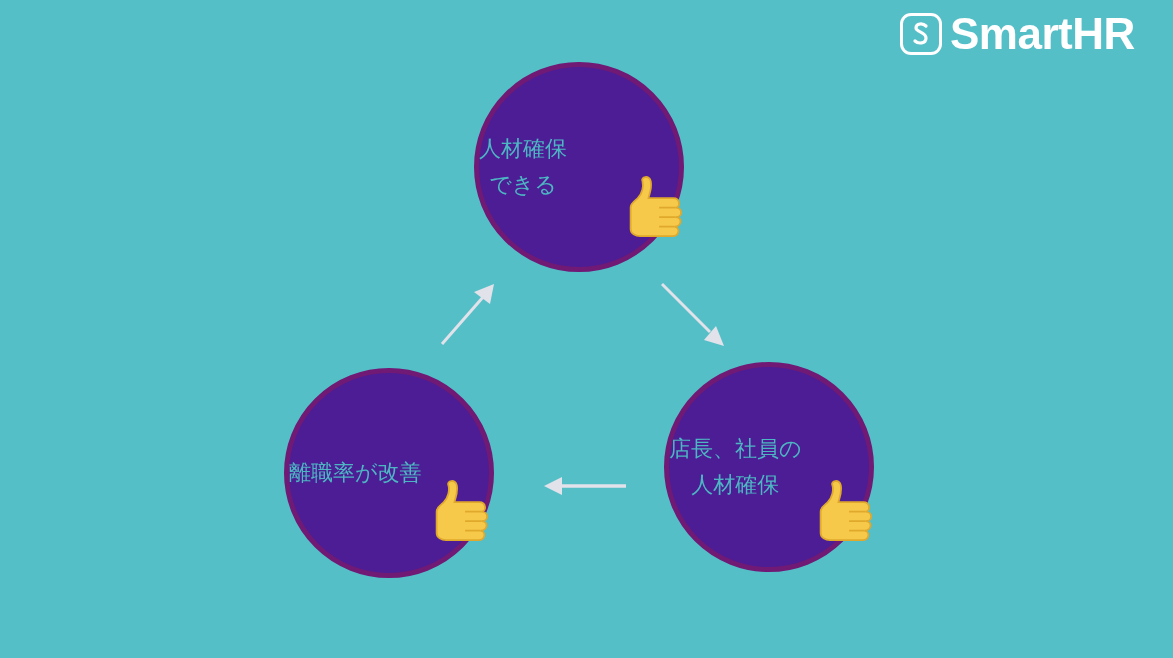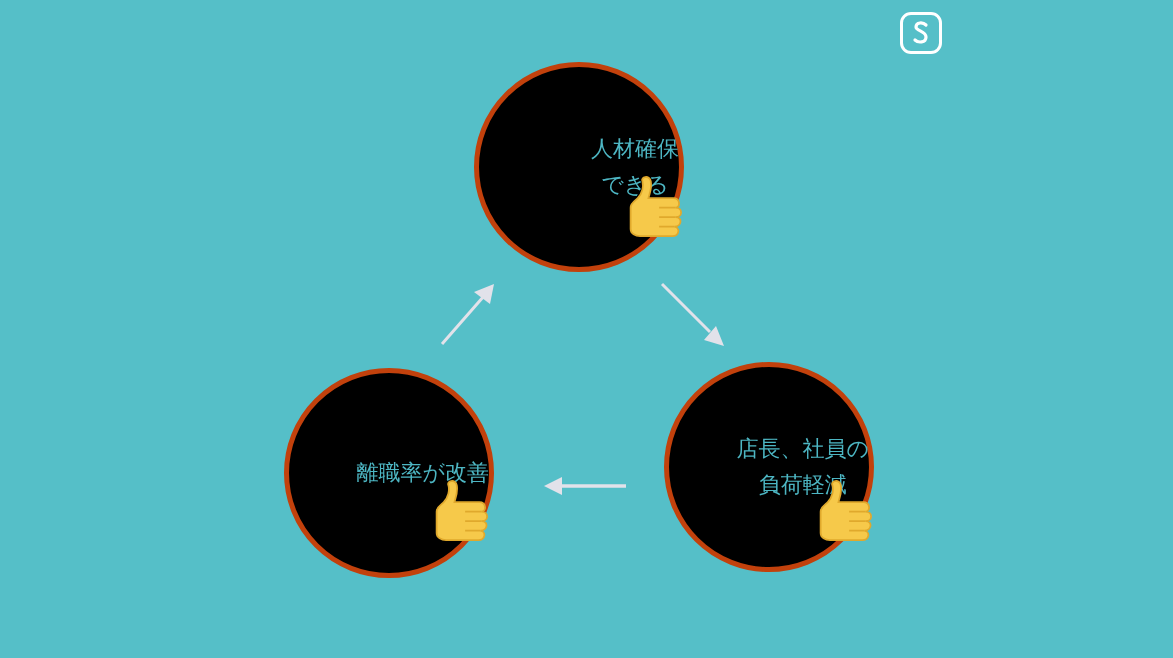--- a/index.html
+++ b/index.html
@@ -17,56 +17,57 @@
       width: 42px; height: 42px; box-sizing: border-box;
       border: 3.5px solid #ffffff; border-radius: 11px;
       display: flex; align-items: center; justify-content: center;
     }
     .logo-text {
       color: #ffffff; font-family: "Liberation Sans", sans-serif;
       font-weight: bold; font-size: 44px; letter-spacing: -0.5px; line-height: 1;
     }
     .circle {
       position: absolute; width: 200px; height: 200px; border-radius: 50%;
-      background: #000000; border: 5px solid #c2410c;
+      background: #4c1d95; border: 5px solid #701a75;
       box-sizing: border-box;
-      display: flex; align-items: flex-end; justify-content: center; flex-direction: column;
+      display: flex; align-items: flex-start; justify-content: center; flex-direction: column;
       text-align: center;
     }
     .circle-label {
       color: #4db6c3; font-size: 22px; line-height: 36px; font-weight: 500;
       white-space: pre-line;
     }
     .thumb { position: absolute; width: 76px; height: 76px; }
     .arrow { position: absolute; }
   </style>
 </head>
 <body>
 
 <div class="logo">
   <div class="logo-mark">
     <svg width="24" height="28" viewBox="0 0 24 28">
       <path d="M17 6 C14 3 7 3 7 8 C7 12 17 12 17 18 C17 24 9 24 6 21" fill="none" stroke="#fff" stroke-width="3.2" stroke-linecap="round"></path>
       <path d="M6 14 L12 14" stroke="#fff" stroke-width="0"></path>
     </svg>
   </div>
+  <div class="logo-text">SmartHR</div>
 </div>
 
 <div class="circle" style="left:474px; top:62px; width:210px; height:210px;">
   <div class="circle-label">人材確保
 できる</div>
 </div>
 <svg class="thumb" style="left:614px; top:172px;" viewBox="0 0 64 64">
   <path d="M24 8 C22 4 30 2 31 8 C32 14 30 18 29 22 L50 22 C56 22 56 30 52 30 C58 30 58 38 52 38 C58 38 57 46 51 46 C56 47 55 54 49 54 L22 54 C18 54 14 52 14 48 L14 30 C14 26 18 24 20 22 C24 18 25 12 24 8 Z" fill="#f6c94a" stroke="#e0a92c" stroke-width="1.5"></path>
   <path d="M38 30 L52 30 M38 38 L52 38 M38 46 L51 46" stroke="#e0a92c" stroke-width="1.5" fill="none"></path>
 </svg>
 
 <div class="circle" style="left:664px; top:362px; width:210px; height:210px;">
   <div class="circle-label">店長、社員の
-負荷軽減</div>
+人材確保</div>
 </div>
 <svg class="thumb" style="left:804px; top:476px;" viewBox="0 0 64 64">
   <path d="M24 8 C22 4 30 2 31 8 C32 14 30 18 29 22 L50 22 C56 22 56 30 52 30 C58 30 58 38 52 38 C58 38 57 46 51 46 C56 47 55 54 49 54 L22 54 C18 54 14 52 14 48 L14 30 C14 26 18 24 20 22 C24 18 25 12 24 8 Z" fill="#f6c94a" stroke="#e0a92c" stroke-width="1.5"></path>
   <path d="M38 30 L52 30 M38 38 L52 38 M38 46 L51 46" stroke="#e0a92c" stroke-width="1.5" fill="none"></path>
 </svg>
 
 <div class="circle" style="left:284px; top:368px; width:210px; height:210px;">
   <div class="circle-label">離職率が改善</div>
 </div>
 <svg class="thumb" style="left:420px; top:476px;" viewBox="0 0 64 64">

